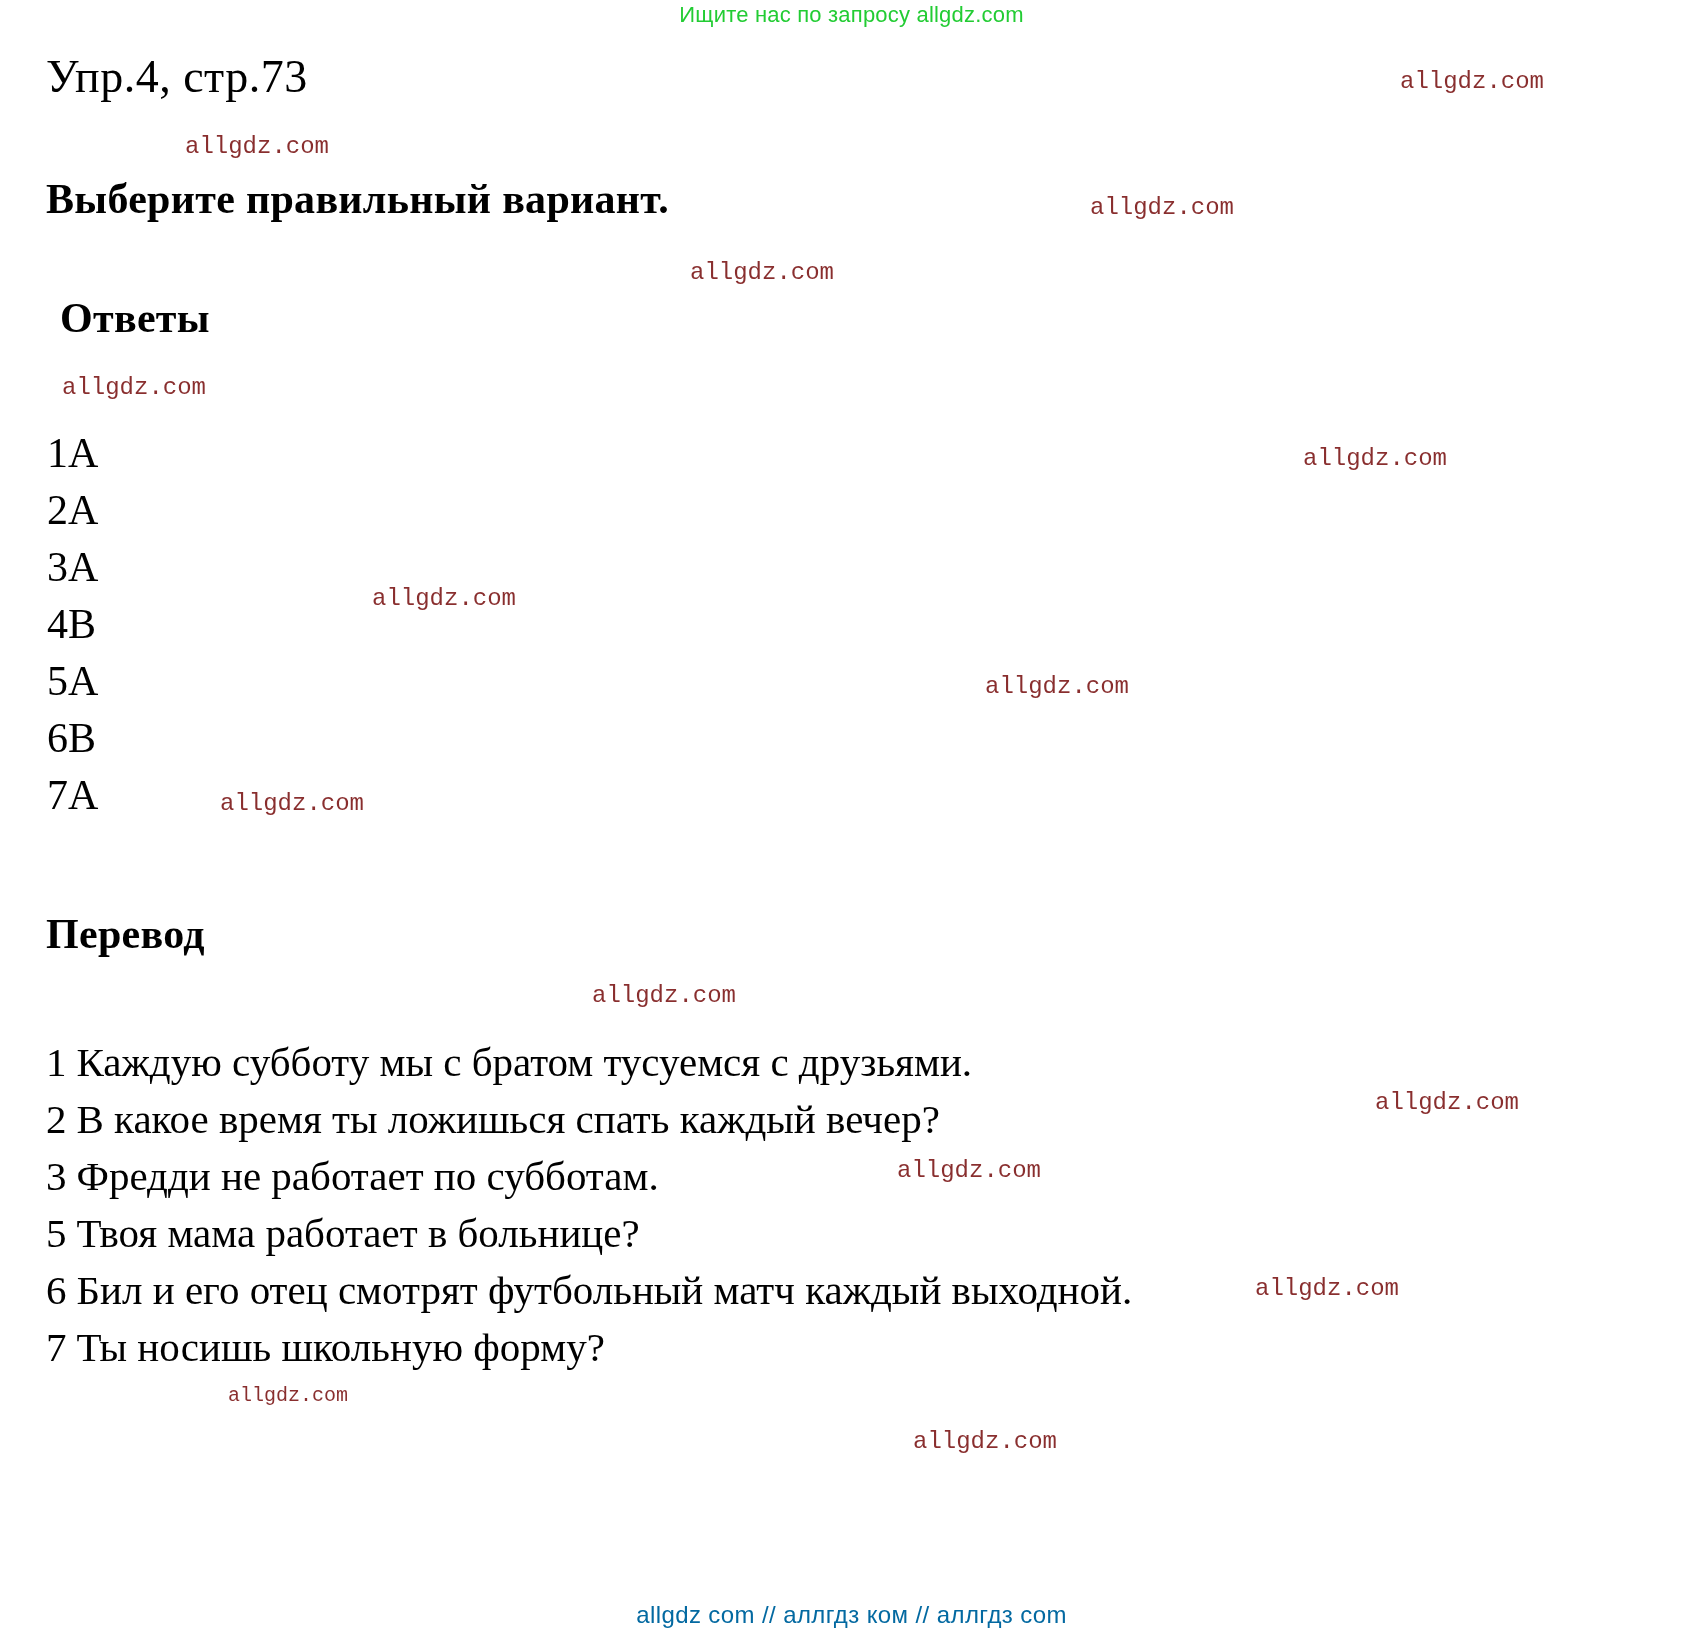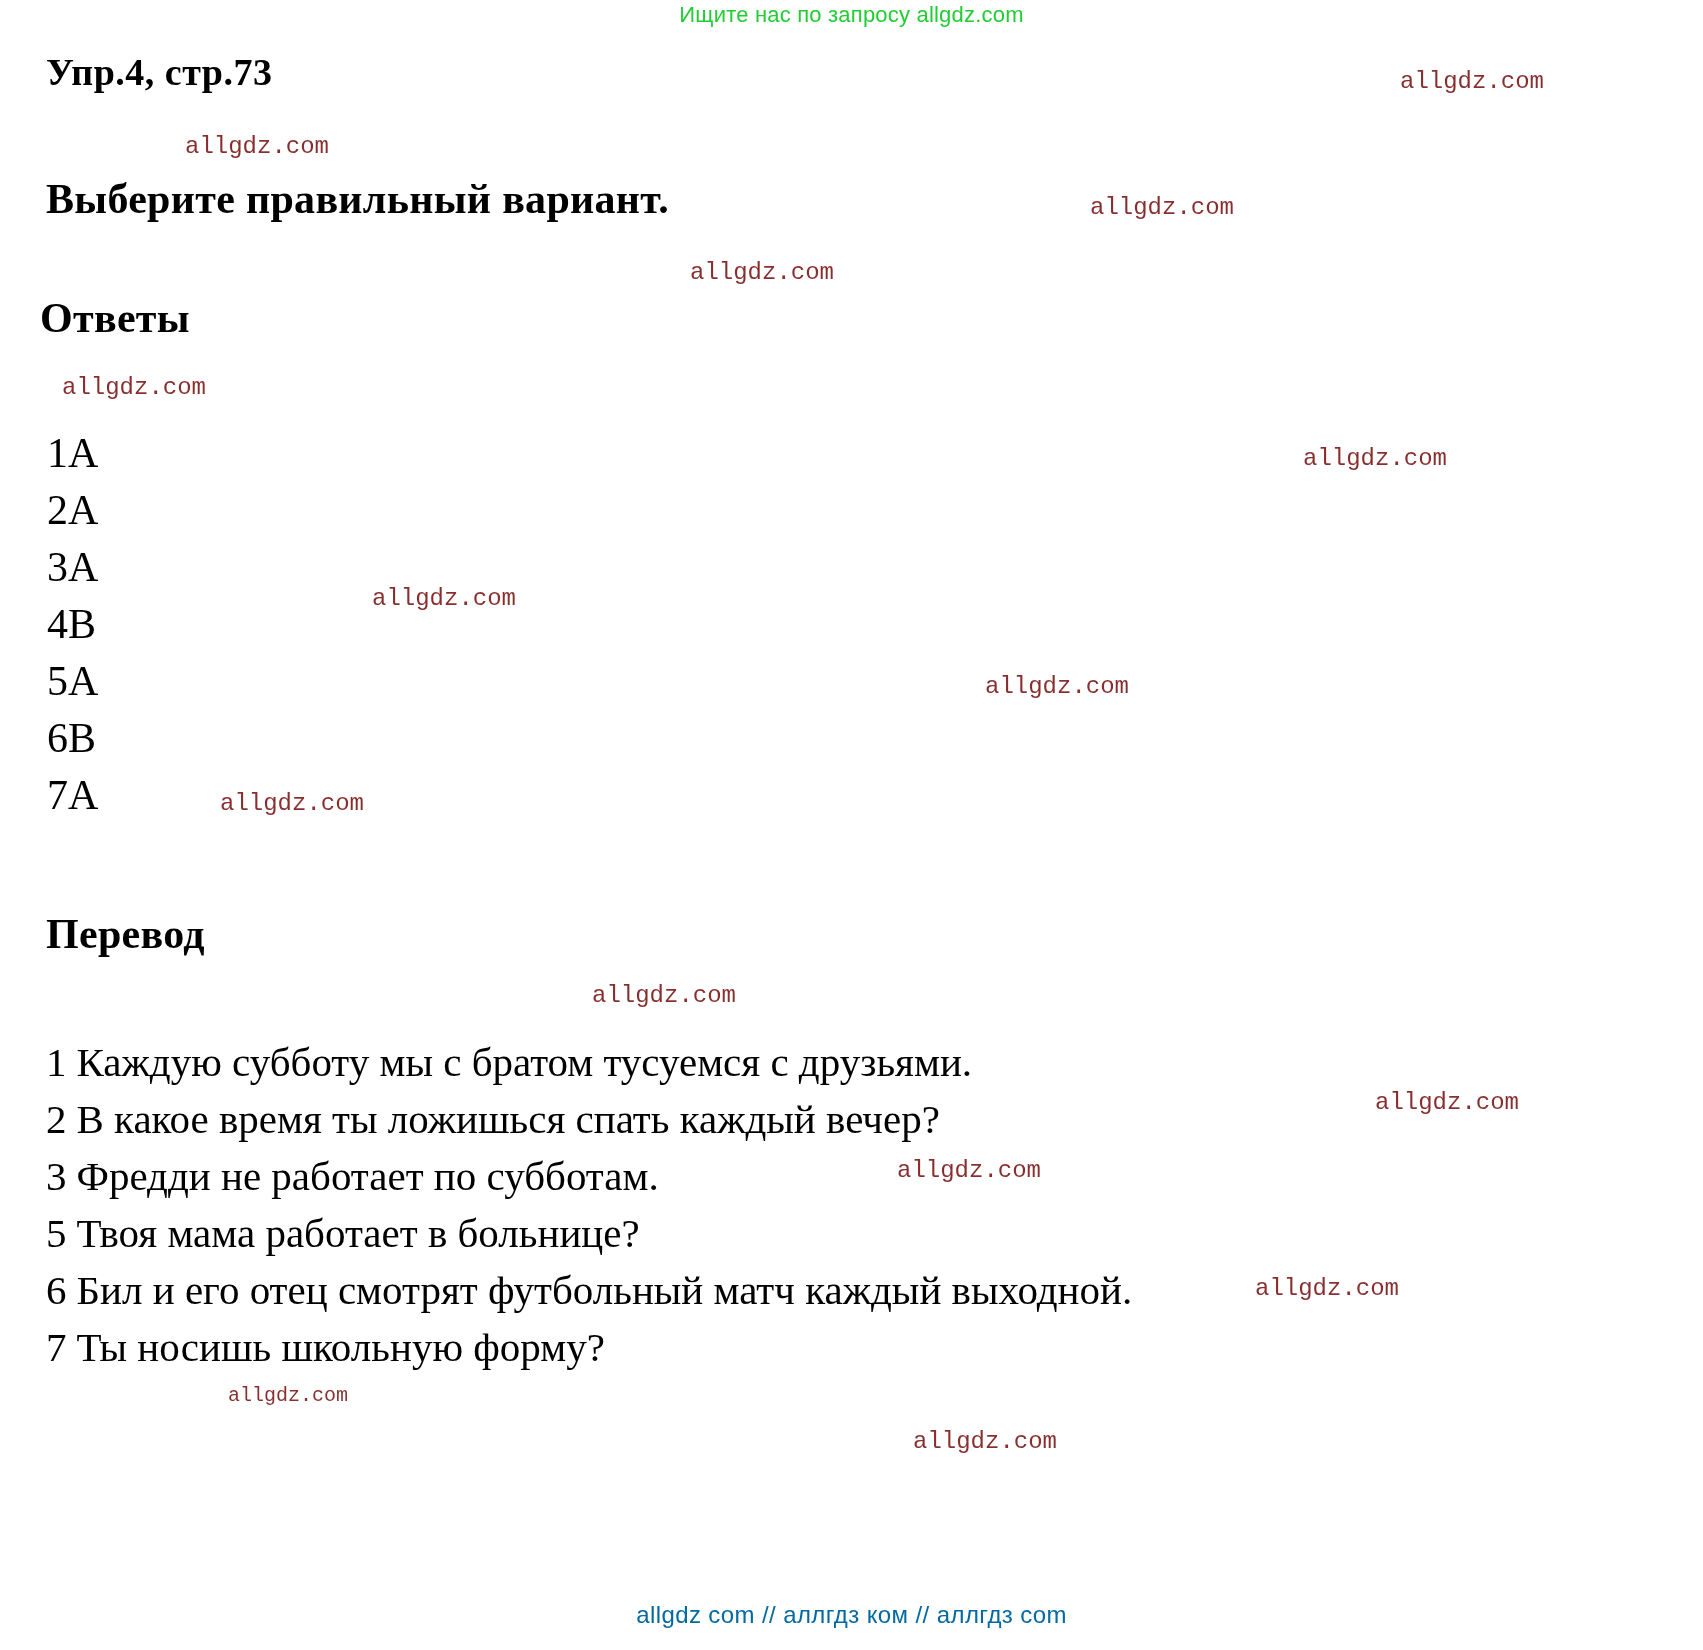--- a/index.html
+++ b/index.html
@@ -30,31 +30,31 @@
     color: #22cc33;
     font-family: "Liberation Sans", "DejaVu Sans", sans-serif;
     font-size: 22px;
     letter-spacing: 0.2px;
   }
 
   
   .page-title {
     top: 50px;
     left: 46px;
-    font-size: 38px;
-    font-weight: bold;
+    font-size: 46px;
+    font-weight: normal;
     letter-spacing: 0.5px;
   }
   .section-heading {
     font-size: 42px;
     font-weight: bold;
     letter-spacing: 0.3px;
   }
   .heading-task   { top: 175px; left: 46px; }
-  .heading-answers{ top: 294px; left: 40px; }
+  .heading-answers{ top: 294px; left: 60px; }
   .heading-trans  { top: 910px; left: 46px; }
 
   
   .answers-list {
     position: absolute;
     top: 424px;
     left: 46px;
     margin: 1px;
     padding: 0;
     list-style: none;

